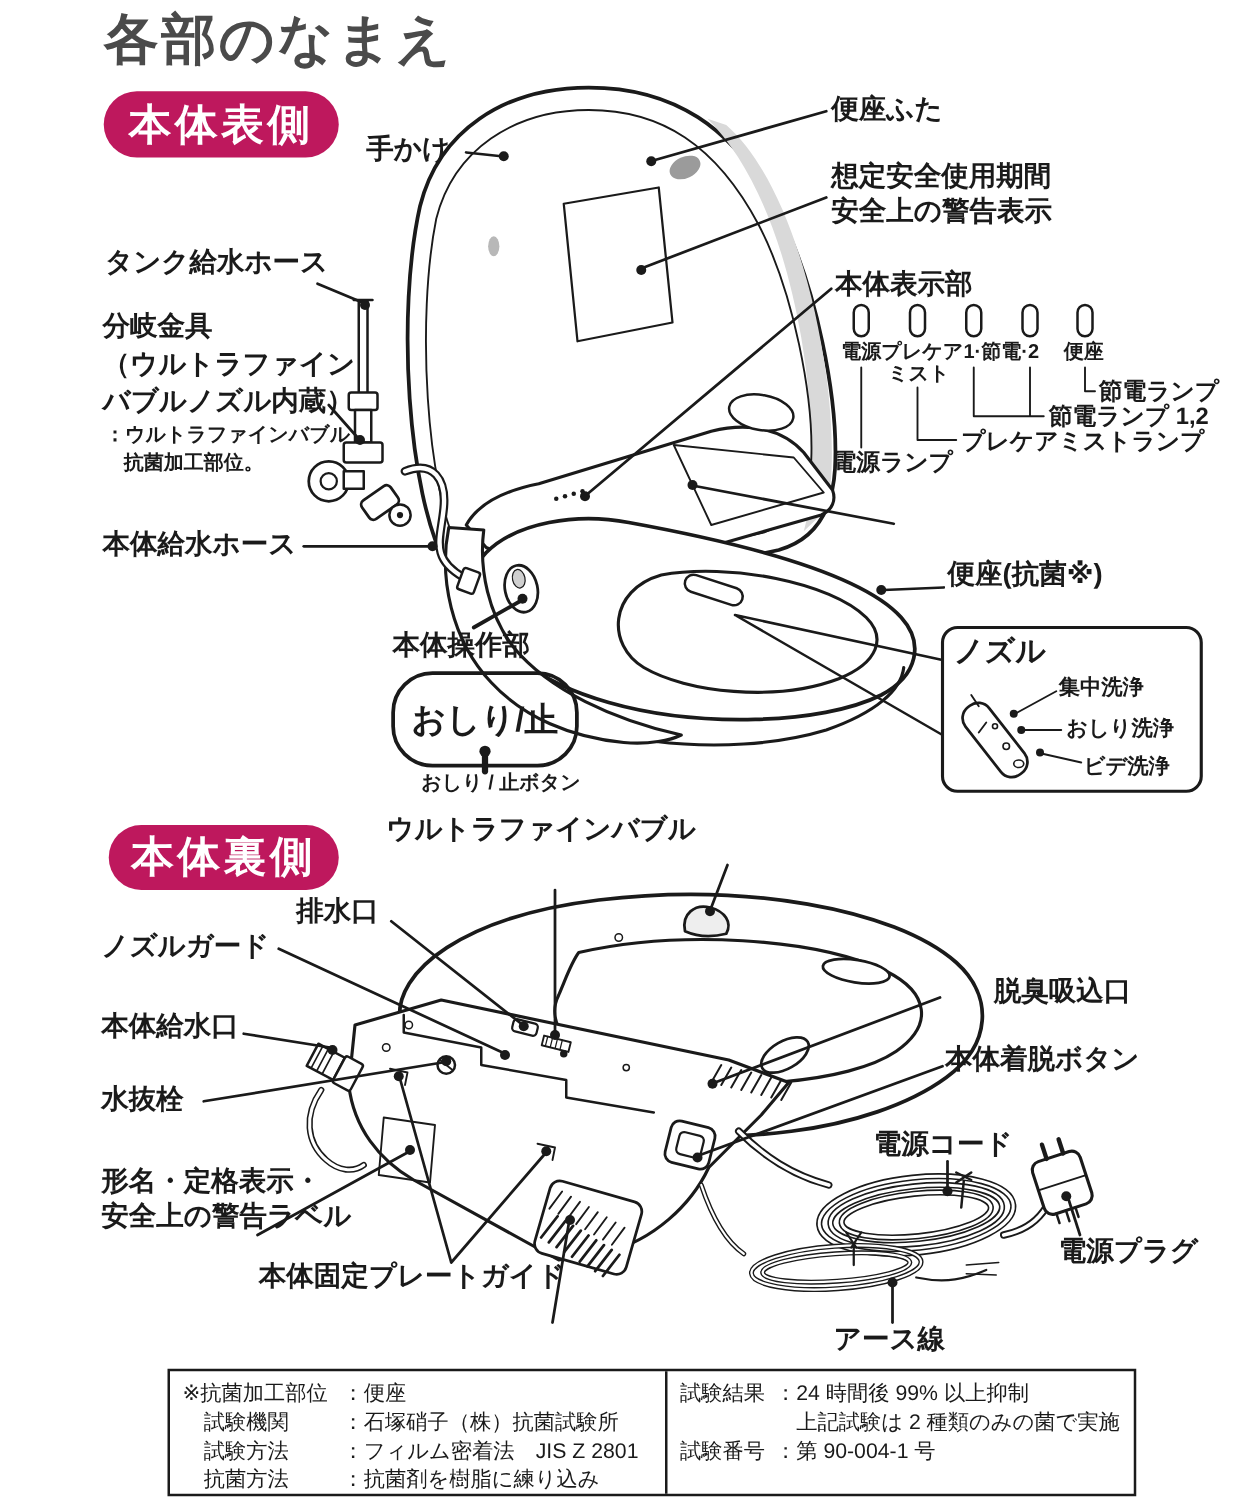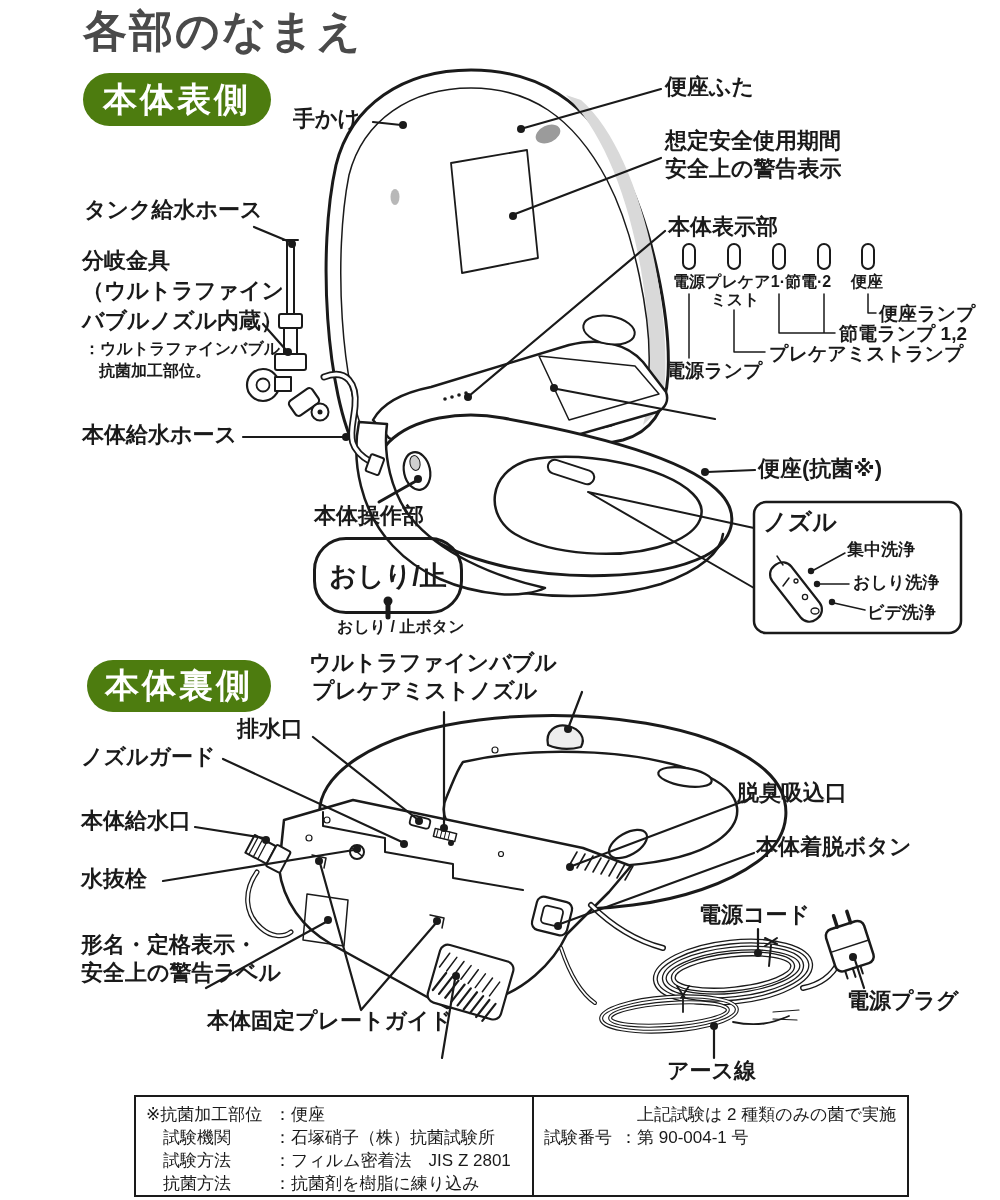--- a/index.html
+++ b/index.html
@@ -5,21 +5,21 @@
   html,body{margin:0;padding:0;background:#fff;}
   .canvas{position:relative;width:1000px;height:1200px;background:#fff;overflow:hidden;
           font-family:"Liberation Sans","DejaVu Sans",sans-serif;color:#1a1a1a;margin-left:21px;}
   svg.art{position:absolute;left:0;top:0;}
   .lbl{position:absolute;white-space:nowrap;font-weight:600;line-height:1.15;}
   .f23{font-size:22px;}
   .f19{font-size:19px;}
   .f17{font-size:17px;}
   .f16{font-size:16px;}
   .title{position:absolute;left:62px;top:2px;font-size:44px;font-weight:900;color:#4a4a4a;letter-spacing:2px;}
-  .badge{position:absolute;background:#4d7c0f;color:#fff;border-radius:30px;
+  .badge{position:absolute;background:#be185d;color:#fff;border-radius:30px;
          display:flex;align-items:center;justify-content:center;font-size:34px;font-weight:800;letter-spacing:3px;}
   .badge.front{left:62px;top:73px;width:188px;height:53px;}
   .badge.back{left:66px;top:660px;width:184px;height:52px;}
   .pill{position:absolute;left:292px;top:537px;width:150px;height:77px;border:3px solid #1a1a1a;
         border-radius:33px;display:flex;align-items:center;justify-content:center;
         font-size:27px;font-weight:600;box-sizing:border-box;}
   .center{text-align:center;}
   .table{position:absolute;left:113px;top:1095px;width:775px;height:102px;border:2.5px solid #1a1a1a;
          box-sizing:border-box;display:flex;font-size:17px;font-weight:500;}
   .tcell{padding:6px 8px 4px 10px;box-sizing:border-box;}
@@ -278,47 +278,46 @@
 <div class="lbl f23" style="left:272px;top:106px;">手かけ</div>
 <div class="lbl f23" style="left:644px;top:74px;">便座ふた</div>
 <div class="lbl f23" style="left:644px;top:128px;">想定安全使用期間</div>
 <div class="lbl f23" style="left:644px;top:156px;">安全上の警告表示</div>
 <div class="lbl f23" style="left:647px;top:214px;">本体表示部</div>
 <div class="lbl f16 center" style="left:646px;top:273px;width:44px;">電源</div>
 <div class="lbl f16 center" style="left:684px;top:273px;width:60px;">プレケア</div>
 <div class="lbl f16 center" style="left:684px;top:291px;width:60px;">ミスト</div>
 <div class="lbl f16 center" style="left:742px;top:273px;width:76px;">1·節電·2</div>
 <div class="lbl f16 center" style="left:824px;top:273px;width:44px;">便座</div>
-<div class="lbl f19" style="left:858px;top:303px;">便座ランプ</div>
+<div class="lbl f19" style="left:858px;top:303px;">節電ランプ</div>
 <div class="lbl f19" style="left:818px;top:323px;">節電ランプ 1,2</div>
 <div class="lbl f19" style="left:748px;top:343px;">プレケアミストランプ</div>
 <div class="lbl f19" style="left:645px;top:360px;">電源ランプ</div>
-<div class="lbl f23" style="left:737px;top:456px;text-align:right;">便座(抗菌※)</div>
+<div class="lbl f23" style="left:737px;top:446px;text-align:right;">便座(抗菌※)</div>
 <div class="lbl" style="left:742px;top:508px;font-size:24px;">ノズル</div>
 <div class="lbl f17" style="left:826px;top:540px;">集中洗浄</div>
 <div class="lbl f17" style="left:832px;top:573px;">おしり洗浄</div>
 <div class="lbl f17" style="left:846px;top:603px;">ビデ洗浄</div>
 <div class="lbl f23" style="left:63px;top:197px;">タンク給水ホース</div>
 <div class="lbl f23" style="left:61px;top:248px;">分岐金具</div>
 <div class="lbl f23" style="left:61px;top:278px;">（ウルトラファイン</div>
 <div class="lbl f23" style="left:61px;top:308px;">バブルノズル内蔵）</div>
 <div class="lbl f16" style="left:63px;top:340px;">：ウルトラファインバブル</div>
 <div class="lbl f16" style="left:78px;top:362px;">抗菌加工部位。</div>
 <div class="lbl f23" style="left:61px;top:422px;">本体給水ホース</div>
 <div class="lbl f23" style="left:293px;top:503px;">本体操作部</div>
 <div class="pill">おしり/止</div>
 <div class="lbl f16" style="left:316px;top:618px;">おしり / 止ボタン</div>
 
 <div class="lbl f23" style="left:288px;top:650px;">ウルトラファインバブル</div>
-<div class="lbl f23" style="left:291px;top:678px;">プレケアミストノズル</div>
 <div class="lbl f23" style="left:216px;top:716px;">排水口</div>
 <div class="lbl f23" style="left:60px;top:744px;">ノズルガード</div>
 <div class="lbl f23" style="left:60px;top:808px;">本体給水口</div>
 <div class="lbl f23" style="left:60px;top:866px;">水抜栓</div>
-<div class="lbl f23" style="left:716px;top:780px;">脱臭吸込口</div>
+<div class="lbl f23" style="left:774px;top:780px;">脱臭吸込口</div>
 <div class="lbl f23" style="left:735px;top:834px;">本体着脱ボタン</div>
 <div class="lbl f23" style="left:60px;top:932px;">形名・定格表示・</div>
 <div class="lbl f23" style="left:60px;top:960px;">安全上の警告ラベル</div>
 <div class="lbl f23" style="left:186px;top:1008px;">本体固定プレートガイド</div>
 <div class="lbl f23" style="left:678px;top:902px;">電源コード</div>
 <div class="lbl f23" style="left:826px;top:988px;">電源プラグ</div>
 <div class="lbl f23" style="left:646px;top:1058px;">アース線</div>
 
 <div class="table">
   <div class="tcell left">
@@ -329,20 +328,23 @@
       <span class="t-label">試験機関</span><span class="t-colon">：</span><span>石塚硝子（株）抗菌試験所</span>
     </div>
     <div class="trow indent">
       <span class="t-label">試験方法</span><span class="t-colon">：</span><span>フィルム密着法　JIS Z 2801</span>
     </div>
     <div class="trow indent">
       <span class="t-label">抗菌方法</span><span class="t-colon">：</span><span>抗菌剤を樹脂に練り込み</span>
     </div>
   </div>
   <div class="tcell right">
+    <div class="trow">
+      <span class="t-label2">試験結果</span><span class="t-colon">：</span><span>24 時間後 99% 以上抑制</span>
+    </div>
     <div class="trow nocolon">
       <span class="t-label2"></span><span class="t-colon">：</span><span>上記試験は 2 種類のみの菌で実施</span>
     </div>
     <div class="trow">
       <span class="t-label2">試験番号</span><span class="t-colon">：</span><span>第 90-004-1 号</span>
     </div>
   </div>
 </div>
 
 </div>

